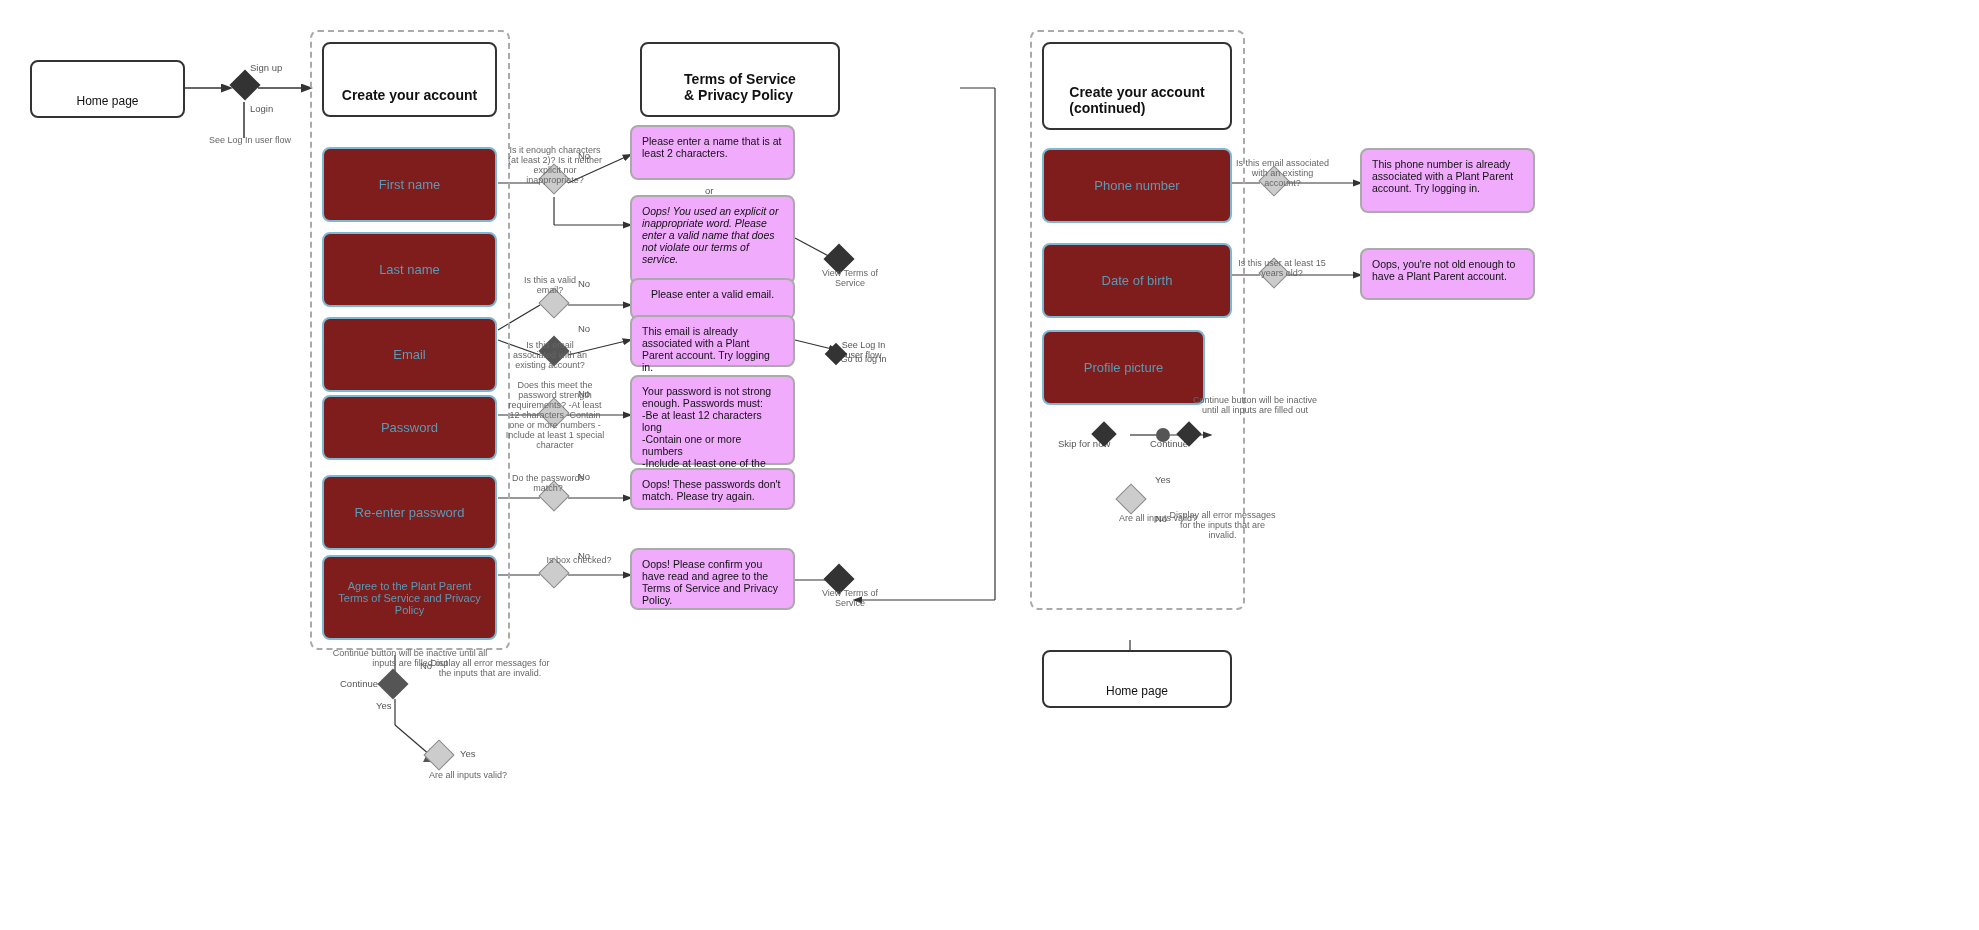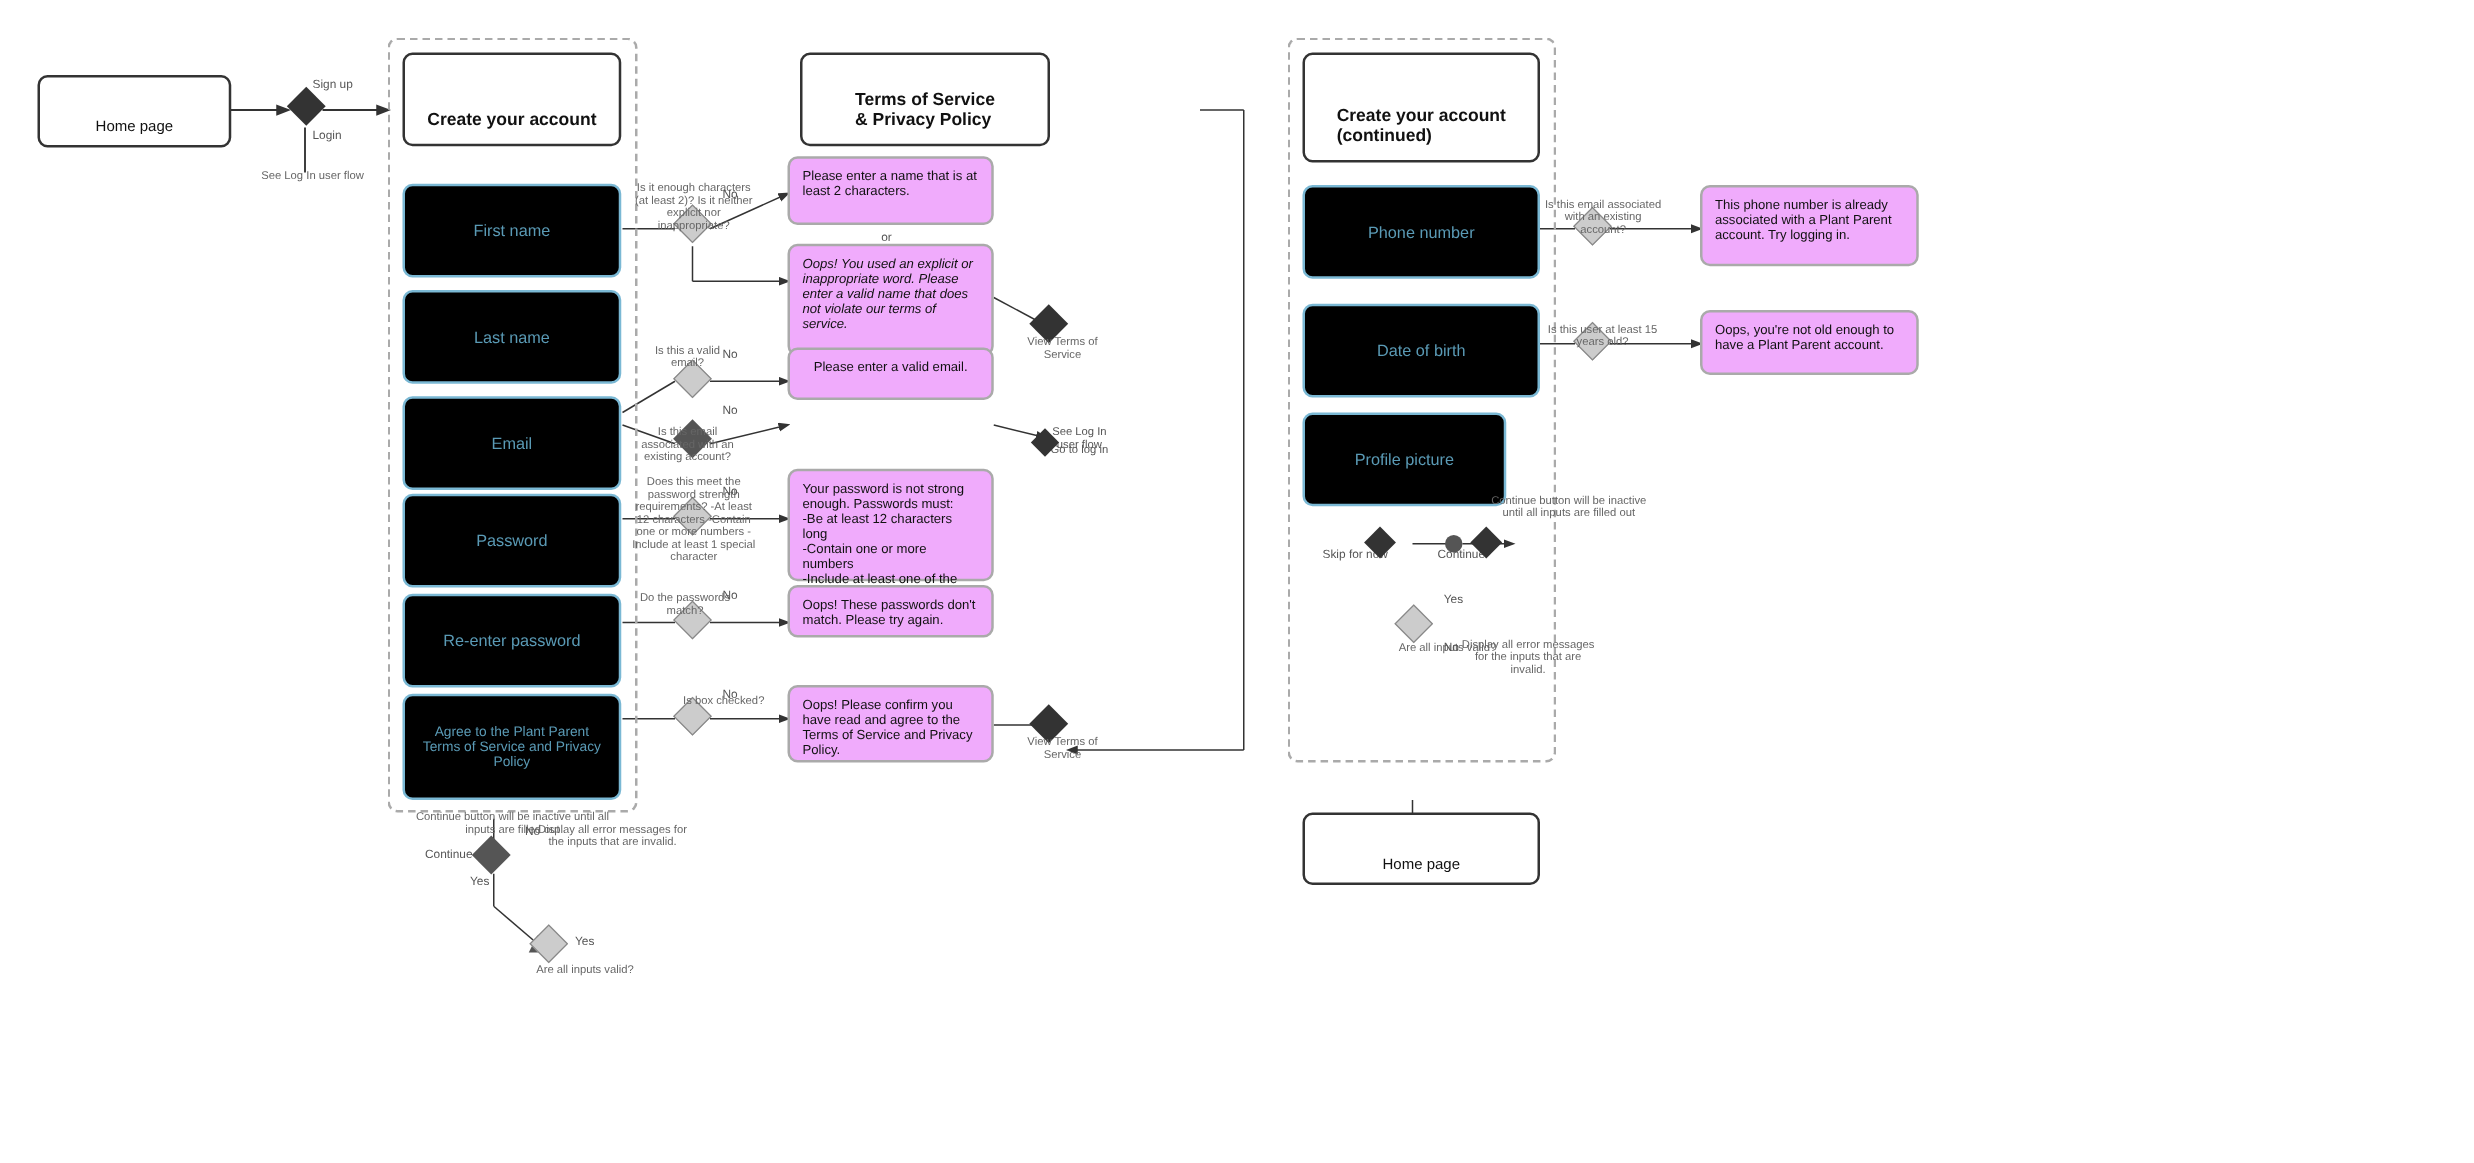--- a/index.html
+++ b/index.html
@@ -35,21 +35,21 @@
     }
 
     .box.rounded-rect {
       border-radius: 8px;
       align-items: flex-end;
     }
 
     .box.field-box {
       border: 2px solid #7ab8d4;
       border-radius: 8px;
-      background: #000000;
+      background: #7f1d1d;
       color: #5a9ab5;
       font-size: 13px;
     }
 
     .box.dashed-container {
       border: 2px dashed #aaa;
       border-radius: 8px;
       background: transparent;
     }
 
@@ -191,21 +191,21 @@
   </div>
 
   <div class="box field-box" style="left:322px;top:232px;width:175px;height:75px;">
     <span>Last name</span>
   </div>
 
   <div class="box field-box" style="left:322px;top:317px;width:175px;height:75px;">
     <span>Email</span>
   </div>
 
-  <div class="box field-box" style="left:322px;top:395px;width:175px;height:75px;">
+  <div class="box field-box" style="left:322px;top:395px;width:175px;height:65px;">
     <span>Password</span>
   </div>
 
   <div class="box field-box" style="left:322px;top:475px;width:175px;height:75px;">
     <span>Re-enter password</span>
   </div>
 
   <div class="box field-box" style="left:322px;top:555px;width:175px;height:85px;">
     <span style="font-size:11px;">Agree to the Plant Parent Terms of Service and Privacy Policy</span>
   </div>
@@ -244,20 +244,23 @@
   <span class="label-text" style="left:578px;top:278px;">No</span>
 
   <div class="box error-box" style="left:630px;top:278px;width:165px;height:42px;">
     <span>Please enter a valid email.</span>
   </div>
 
   <div style="position:absolute;left:543px;top:340px;width:22px;height:22px;background:#555;transform:rotate(45deg);"></div>
   <span class="note-text" style="left:505px;top:340px;width:90px;">Is this email associated with an existing account?</span>
   <span class="label-text" style="left:578px;top:323px;">No</span>
 
+  <div class="box error-box" style="left:630px;top:315px;width:165px;height:52px;">
+    <span>This email is already associated with a Plant Parent account. Try logging in.</span>
+  </div>
 
   <div style="position:absolute;left:836px;top:335px;width:55px;height:30px;display:flex;align-items:center;justify-content:center;text-align:center;">
     <span style="font-size:9px;color:#555;">See Log In user flow</span>
   </div>
   <div style="position:absolute;left:836px;top:352px;width:55px;height:14px;display:flex;align-items:center;justify-content:center;">
     <span style="font-size:9px;color:#555;">Go to log in</span>
   </div>
 
   <div style="position:absolute;left:828px;top:346px;width:16px;height:16px;background:#333;transform:rotate(45deg);"></div>
 

